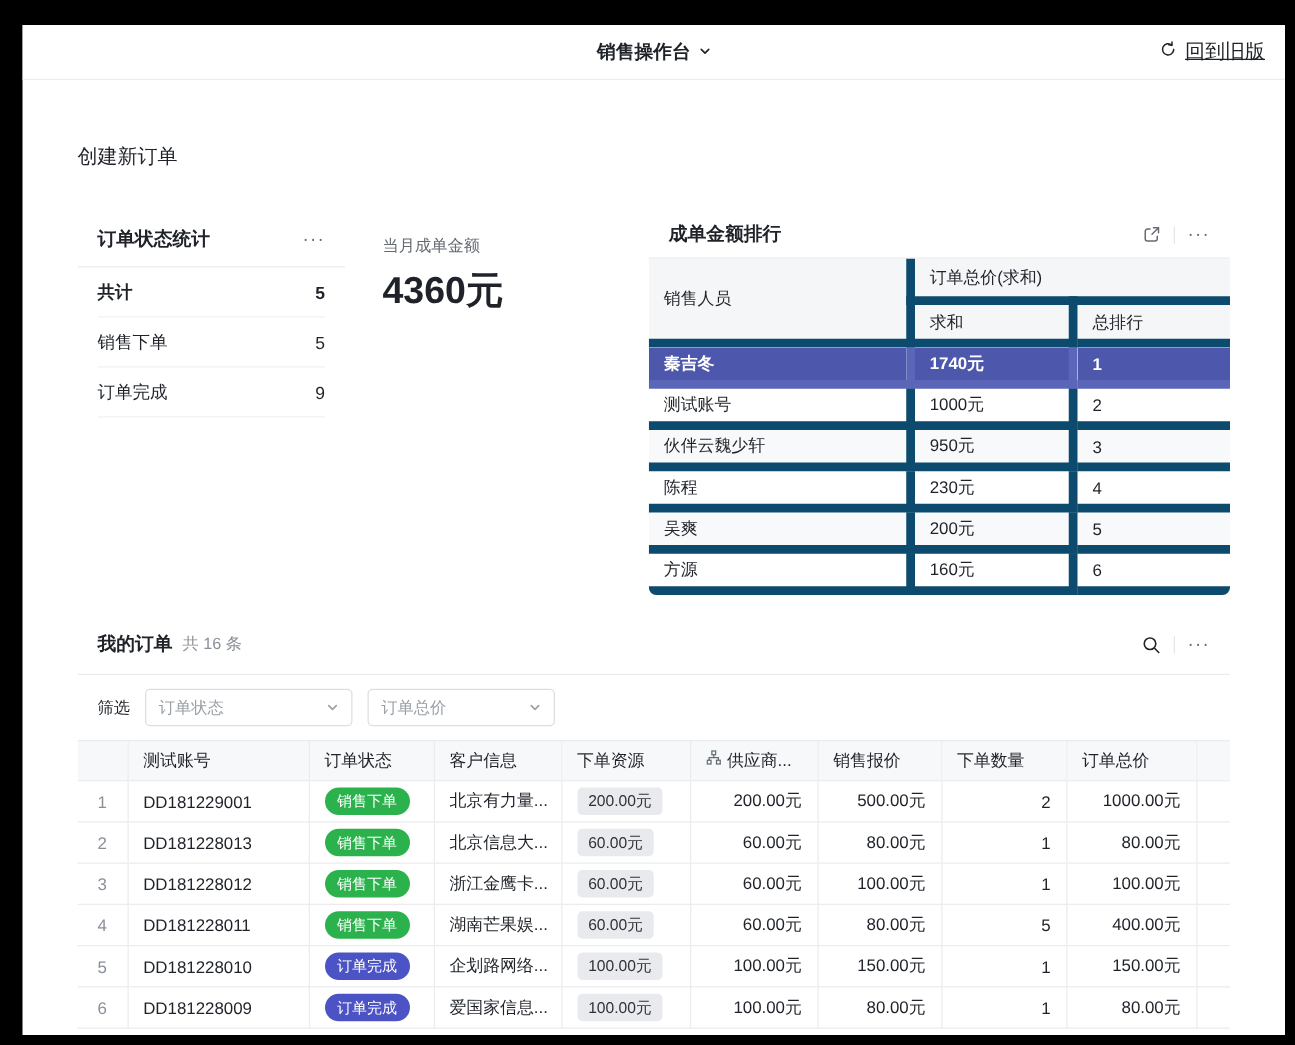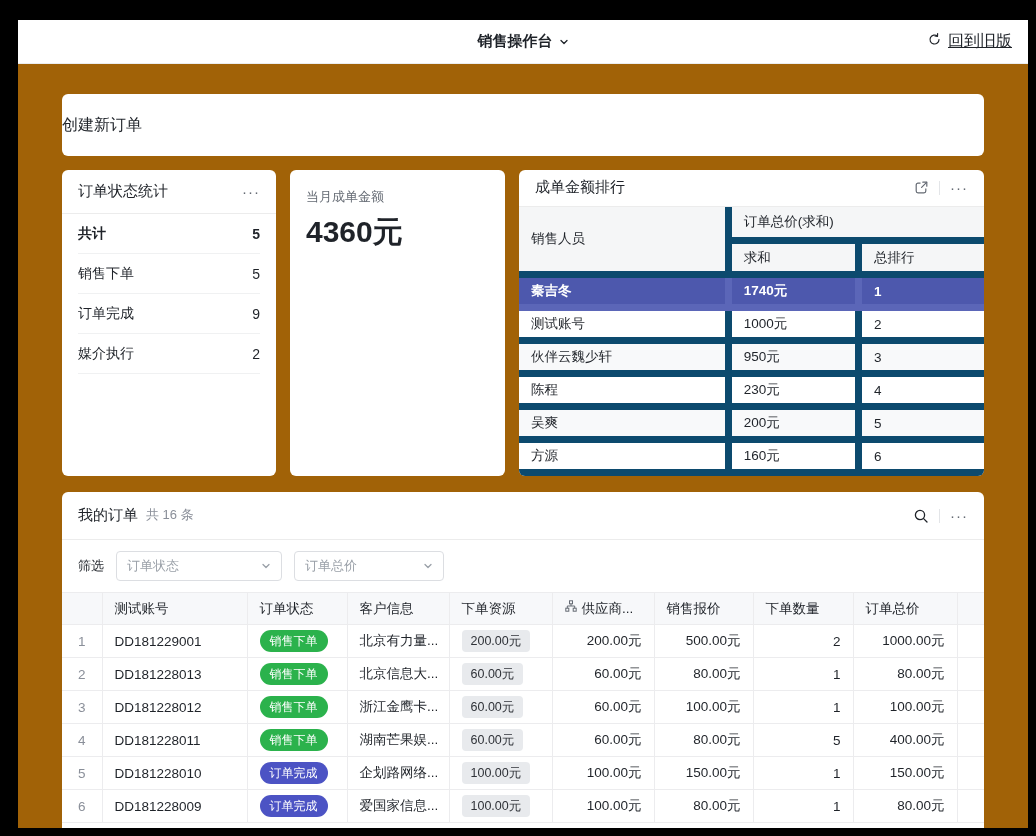--- a/index.html
+++ b/index.html
@@ -7,21 +7,21 @@
   body {
     background:#000;
     font-family:"Liberation Sans","DejaVu Sans",sans-serif;
     position:relative;
     overflow:hidden;
     color:#1f2329;
   }
   .app {
     position:absolute; left:18px; top:20px;
     width:1010px; height:808px;
-    background:#a16207;
+    background:#ffffff;
     overflow:hidden;
     display:flex; flex-direction:column;
   }
   
   .topbar {
     height:44px; background:#fff; border-bottom:1px solid #ebedf0;
     position:relative; display:flex; align-items:center; justify-content:center;
     flex:0 0 auto;
   }
   .topbar-title { display:flex; align-items:center; gap:6px; font-size:15px; font-weight:600; cursor:pointer; }
@@ -32,21 +32,21 @@
   .create-card {
     height:62px; display:flex; align-items:center; justify-content:flex-start;
     font-size:16px; font-weight:500; cursor:pointer;
   }
   .cards-row { display:flex; gap:14px; margin-top:14px; }
   .cards-row > .card { height:306px; overflow:hidden; }
   .card-head {
     height:44px; padding:0 16px; display:flex; align-items:center; justify-content:space-between;
     border-bottom:1px solid #ececec;
   }
-  .card-title { font-size:15px; font-weight:400; }
+  .card-title { font-size:15px; font-weight:700; }
   .head-icons { display:flex; align-items:center; gap:10px; }
   .more-btn { color:#646a73; font-size:15px; letter-spacing:1px; cursor:pointer; line-height:1; }
   .icon-divider { width:1px; height:14px; background:#e3e5e8; }
   .icon-btn { display:flex; align-items:center; cursor:pointer; }
   
   .stats-card { width:214px; flex:0 0 auto; }
   .stats-rows { padding:0 16px;text-align:right; }
   .stat-row {
     height:40px; display:flex; align-items:center; justify-content:space-between;
     border-bottom:1px solid #f0f1f2; font-size:14px;
@@ -149,24 +149,20 @@
             <span class="stat-label">共计</span>
             <span class="stat-value">5</span>
           </div>
           <div class="stat-row">
             <span class="stat-label">销售下单</span>
             <span class="stat-value">5</span>
           </div>
           <div class="stat-row">
             <span class="stat-label">订单完成</span>
             <span class="stat-value">9</span>
-          </div>
-          <div class="stat-row">
-            <span class="stat-label">媒介执行</span>
-            <span class="stat-value">2</span>
           </div>
         </div>
       </div>
 
       <div class="card amount-card">
         <div class="amount-label">当月成单金额</div>
         <div class="amount-value">4360元</div>
       </div>
 
       <div class="card ranking-card">

